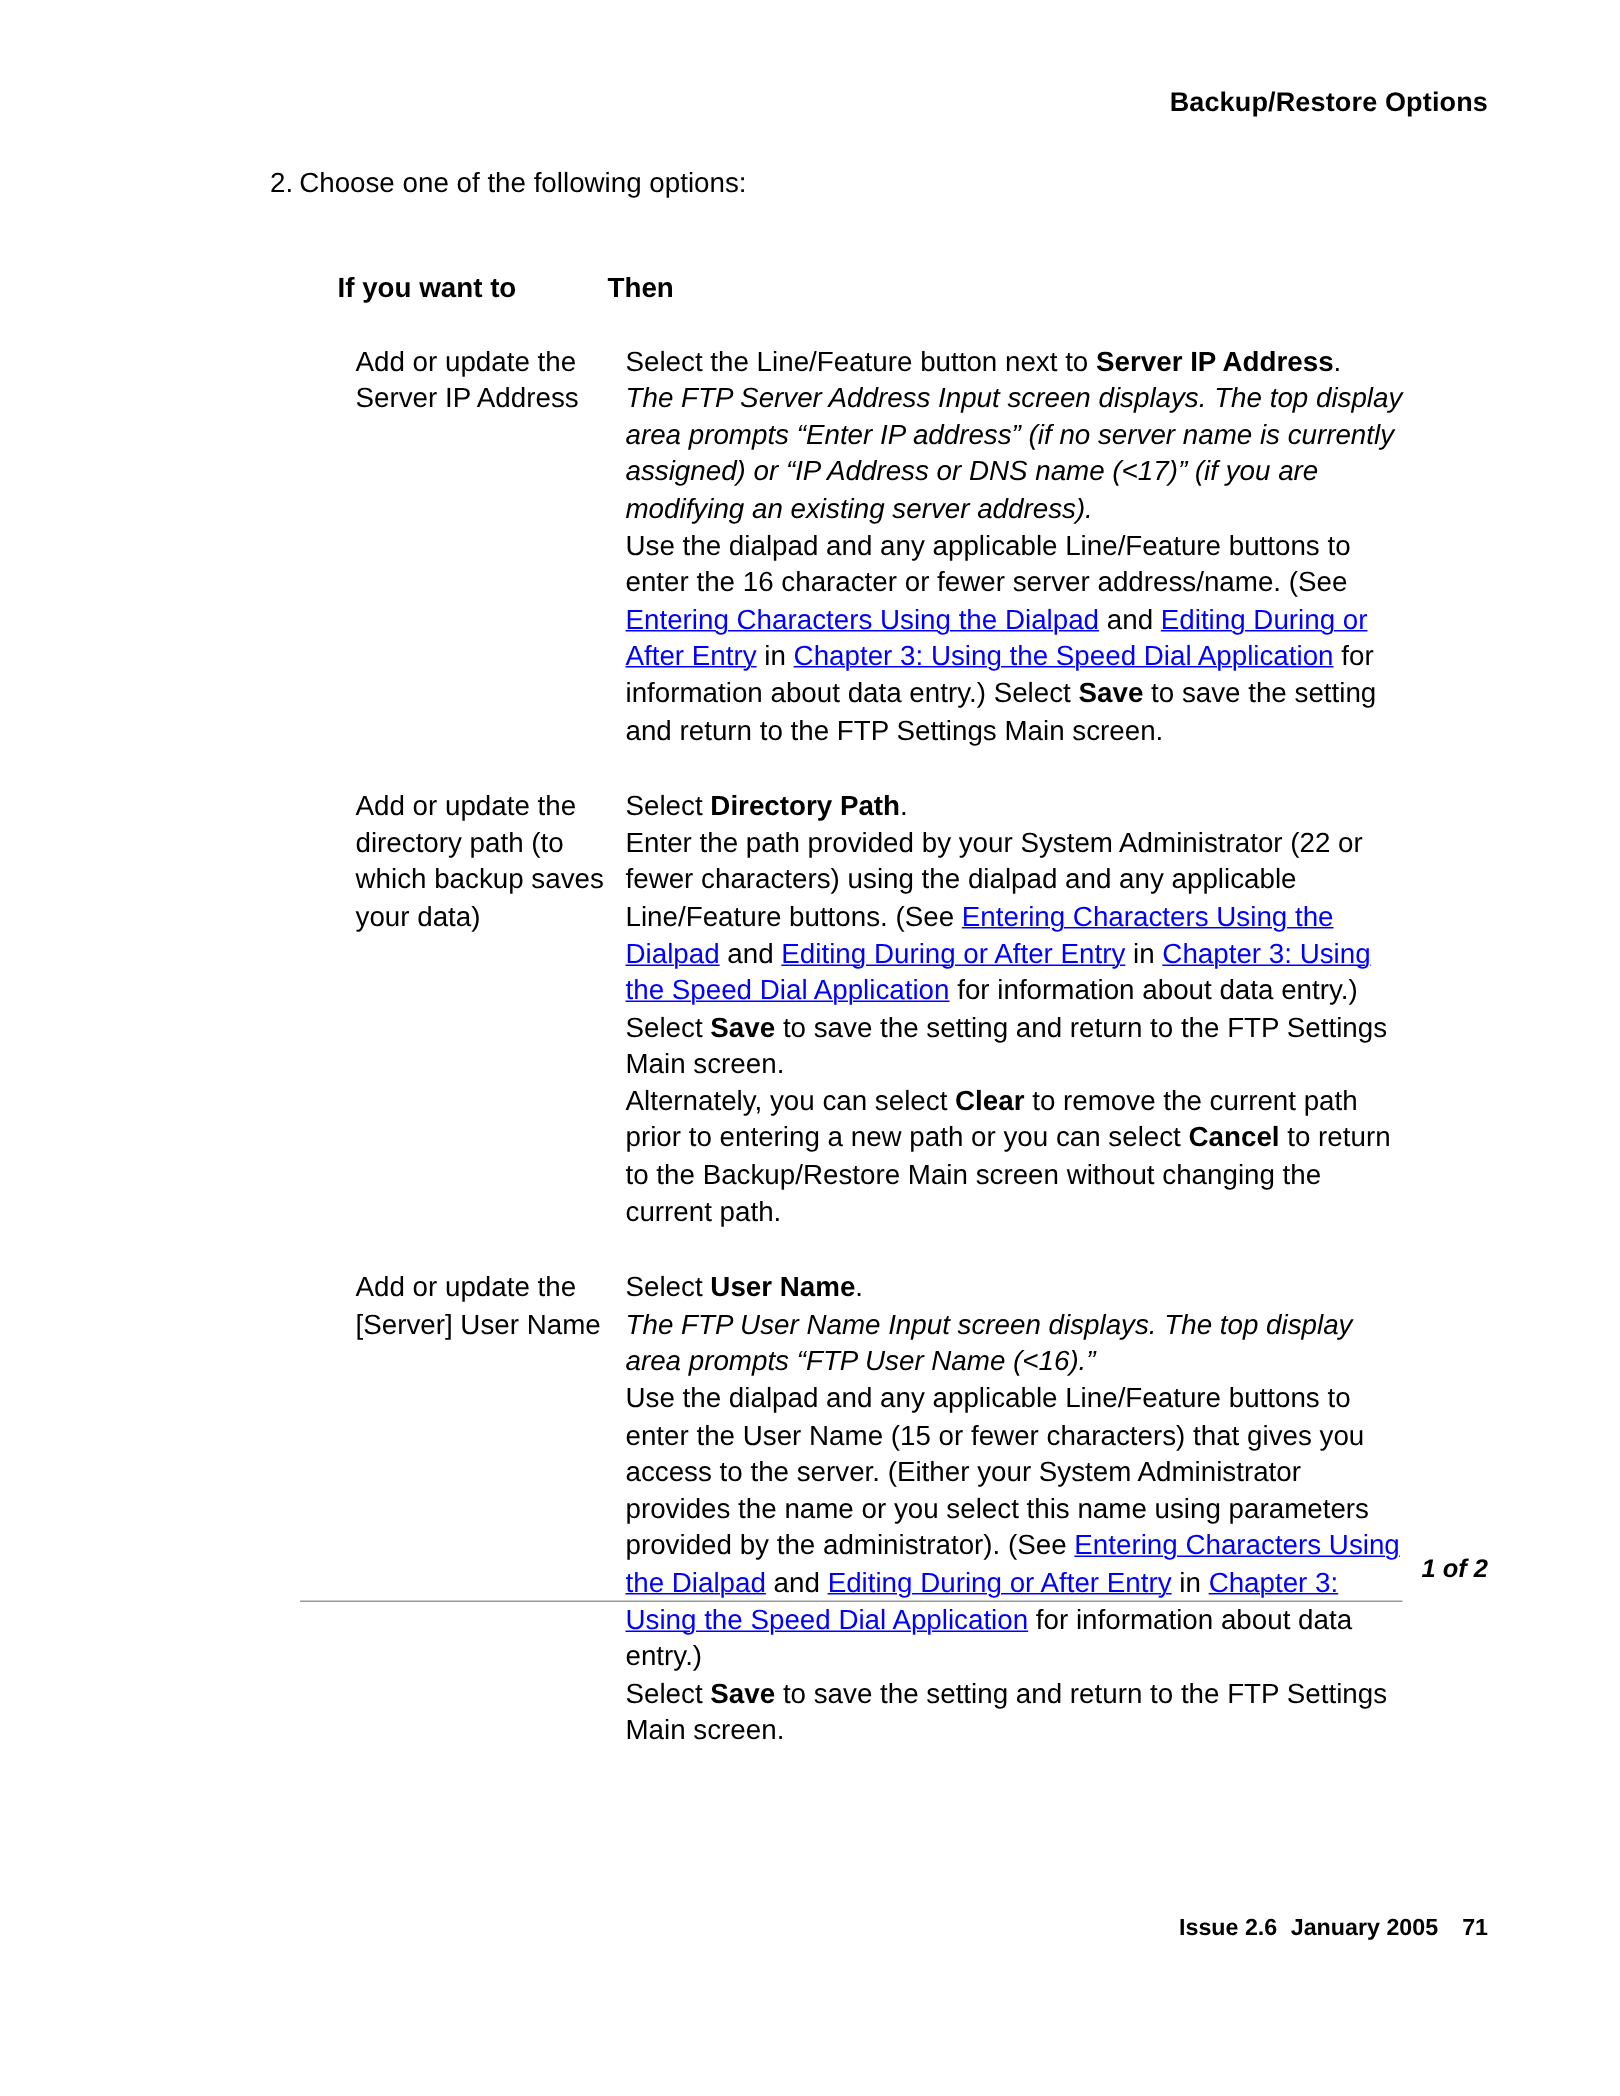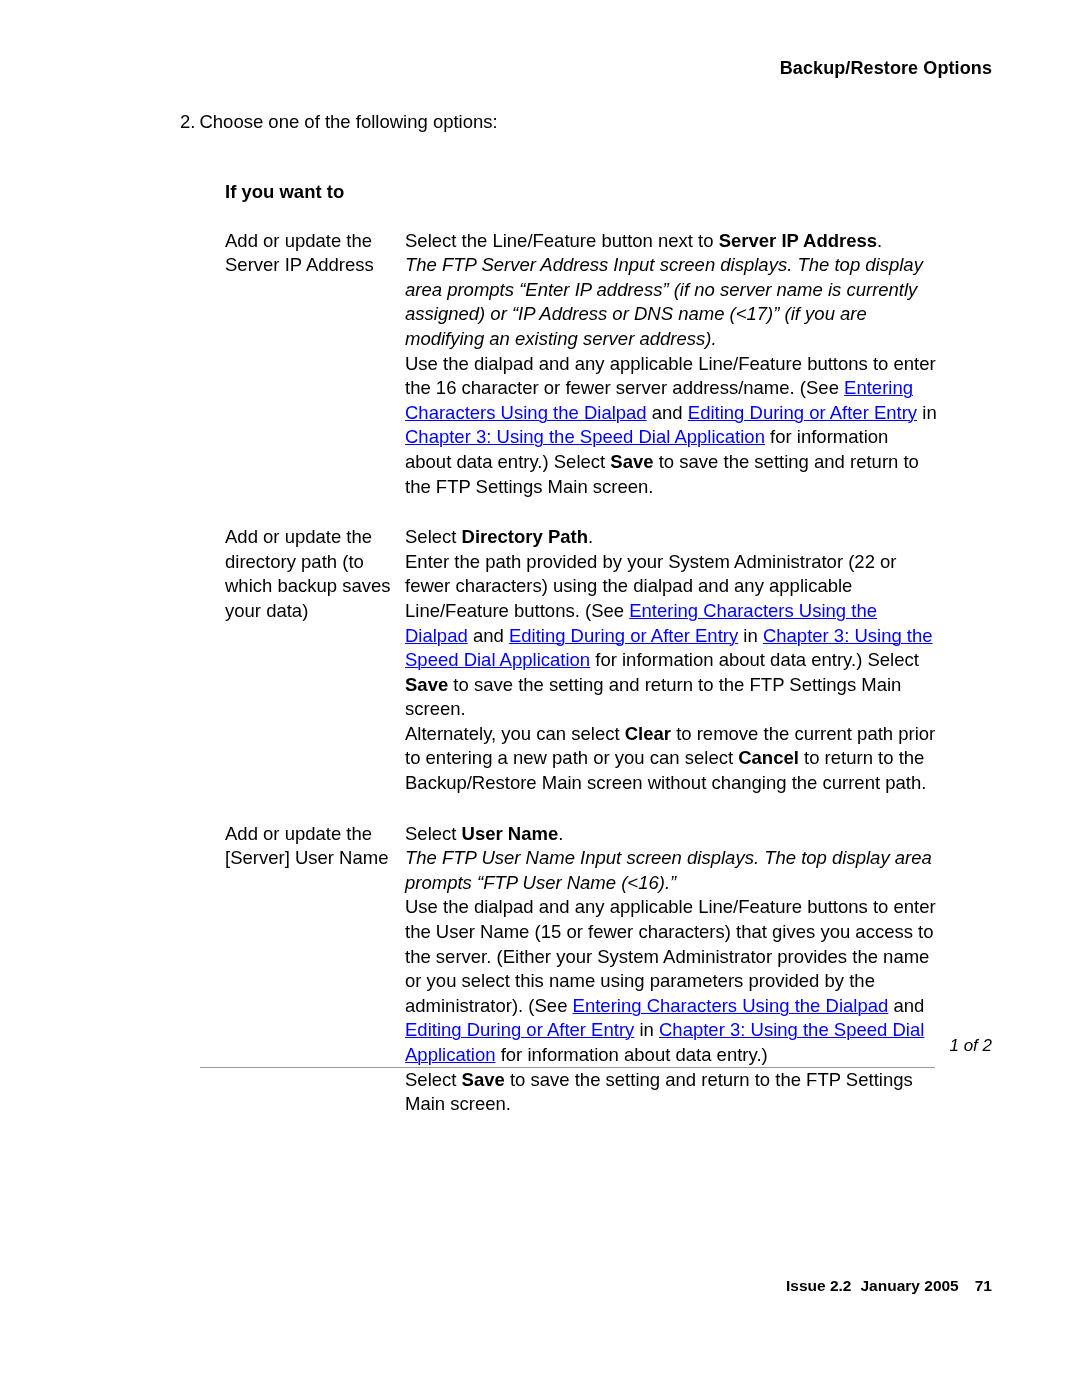--- a/index.html
+++ b/index.html
@@ -48,21 +48,21 @@
     position: absolute;
     top: 180px;
     left: 225px;
     width: 712px;
   }
   .trow {
     display: flex;
     align-items: flex-start;
   }
   .trow.head { margin-bottom: 24px; }
-  .trow.body { margin-bottom: 26px; }
+  .trow.body { margin-bottom: 26px; margin-left: 12px; }
   .col-a {
     width: 180px;
     flex: 0 0 180px;
     font-size: 18.5px;
     line-height: 1.33;
   }
   .col-b {
     flex: 1 1 auto;
     font-size: 18.5px;
     line-height: 1.33;
@@ -86,21 +86,21 @@
   }
 
   
   .cont-mark {
     position: absolute;
     top: 1036px;
     left: 0;
     right: 88px;
     text-align: right;
     font-size: 17px;
-    font-weight: normal;
+    font-weight: bold;
     font-style: italic;
   }
 
   
   .table-rule {
     position: absolute;
     top: 1067px;
     left: 200px;
     width: 735px;
     height: 1px;
@@ -128,20 +128,21 @@
   <div class="page-header">Backup/Restore Options</div>
 
   <div class="step">
     <span class="num">2.</span><span>Choose one of the following options:</span>
   </div>
 
   <div class="opt-table">
 
     <div class="trow head">
       <div class="col-a">If you want to</div>
+      <div class="col-b">Then</div>
     </div>
 
     <div class="trow body">
       <div class="col-a">Add or update the Server IP Address</div>
       <div class="col-b">
         <p><span>Select the Line/Feature button next to </span><b>Server IP Address</b><span>.</span></p>
         <p class="ital">The FTP Server Address Input screen displays. The top display area prompts “Enter IP address” (if no server name is currently assigned) or “IP Address or DNS name (&lt;17)” (if you are modifying an existing server address).</p>
         <p><span>Use the dialpad and any applicable Line/Feature buttons to enter the 16 character or fewer server address/name. (See </span><a href="#" class="xref">Entering Characters Using the Dialpad</a><span> and </span><a href="#" class="xref">Editing During or After Entry</a><span> in </span><a href="#" class="xref">Chapter 3: Using the Speed Dial Application</a><span> for information about data entry.) Select </span><b>Save</b><span> to save the setting and return to the FTP Settings Main screen.</span></p>
       </div>
     </div>
@@ -165,16 +166,16 @@
       </div>
     </div>
 
   </div>
 
   <div class="cont-mark">1 of 2</div>
 
   <div class="table-rule"></div>
 
   <div class="page-footer">
-    <span>Issue 2.2</span><span class="sp-a"></span><span>January 2005</span><span class="sp-b"></span><span>71</span>
+    <span>Issue 2.6</span><span class="sp-a"></span><span>January 2005</span><span class="sp-b"></span><span>71</span>
   </div>
 
 </div>
 
 </body></html>

